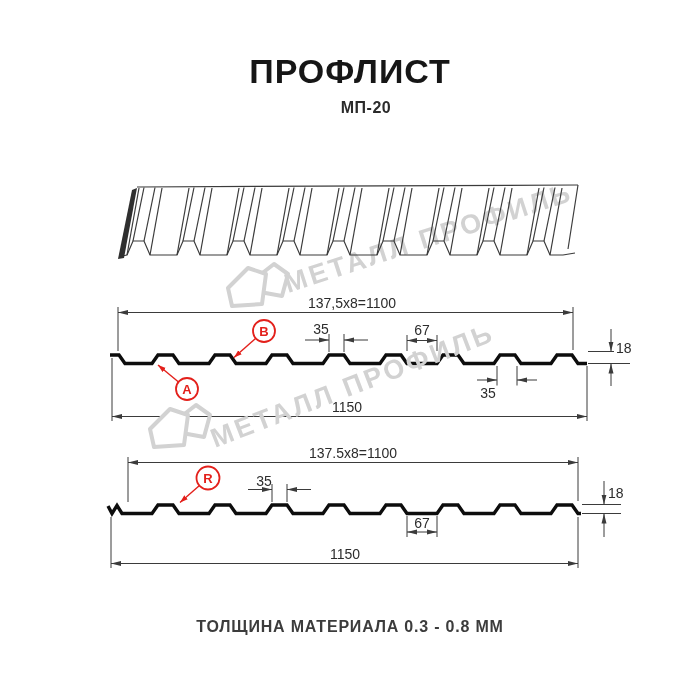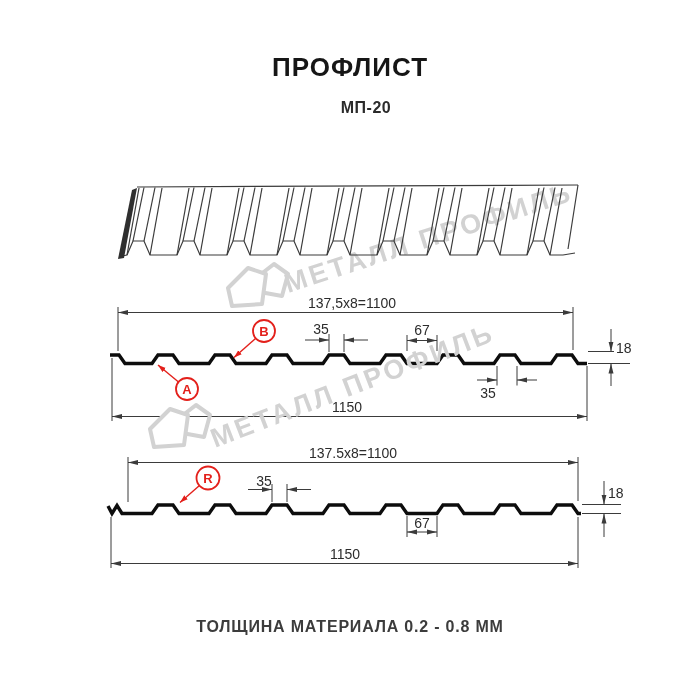--- a/index.html
+++ b/index.html
@@ -1,19 +1,19 @@
 <!DOCTYPE html>
 <html><head>
 <meta charset="utf-8">
 <style>
   html,body{margin:0;padding:0;}
   body{width:700px;height:700px;background:#ffffff;position:relative;overflow:hidden;
        font-family:"Liberation Sans",sans-serif;}
   .page-title{position:absolute;top:52px;left:0;width:700px;text-align:center;
-       font-size:26px;font-weight:800;letter-spacing:1px;color:#161616;}
+       font-size:34px;font-weight:800;letter-spacing:1px;color:#161616;}
   .page-subtitle{position:absolute;top:99px;left:0;width:700px;text-align:center;
        font-size:16px;font-weight:700;letter-spacing:0.5px;color:#2b2b2b;margin-left:16px;}
   .footer-note{position:absolute;top:618px;left:0;width:700px;text-align:center;
        font-size:16px;font-weight:700;letter-spacing:0.8px;color:#3c3c3c;}
   svg{position:absolute;left:0;top:0;}
   .dimtxt{font-family:"Liberation Sans",sans-serif;font-size:14px;fill:#2c2c2c;}
   .redtxt{font-family:"Liberation Sans",sans-serif;font-size:13px;font-weight:700;fill:#e3201b;}
   .wmtxt{font-family:"Liberation Sans",sans-serif;font-size:27px;font-weight:700;
          letter-spacing:3px;fill:#d2d2d2;}
 </style>
@@ -182,13 +182,13 @@
     <text class="dimtxt" x="345" y="559" text-anchor="middle">1150</text>
 
     <g>
       <line x1="199.2" y1="485.7" x2="180" y2="502.5" stroke="#e3201b" stroke-width="1.4" marker-end="url(#arrRed)"></line>
       <circle cx="208" cy="478" r="11.5" fill="none" stroke="#e3201b" stroke-width="1.8"></circle>
       <text class="redtxt" x="208" y="482.5" text-anchor="middle">R</text>
     </g>
   </g>
 </svg>
 
-<div class="footer-note">ТОЛЩИНА МАТЕРИАЛА 0.2 - 0.8 ММ</div>
+<div class="footer-note">ТОЛЩИНА МАТЕРИАЛА 0.3 - 0.8 ММ</div>
 
 </body></html>

